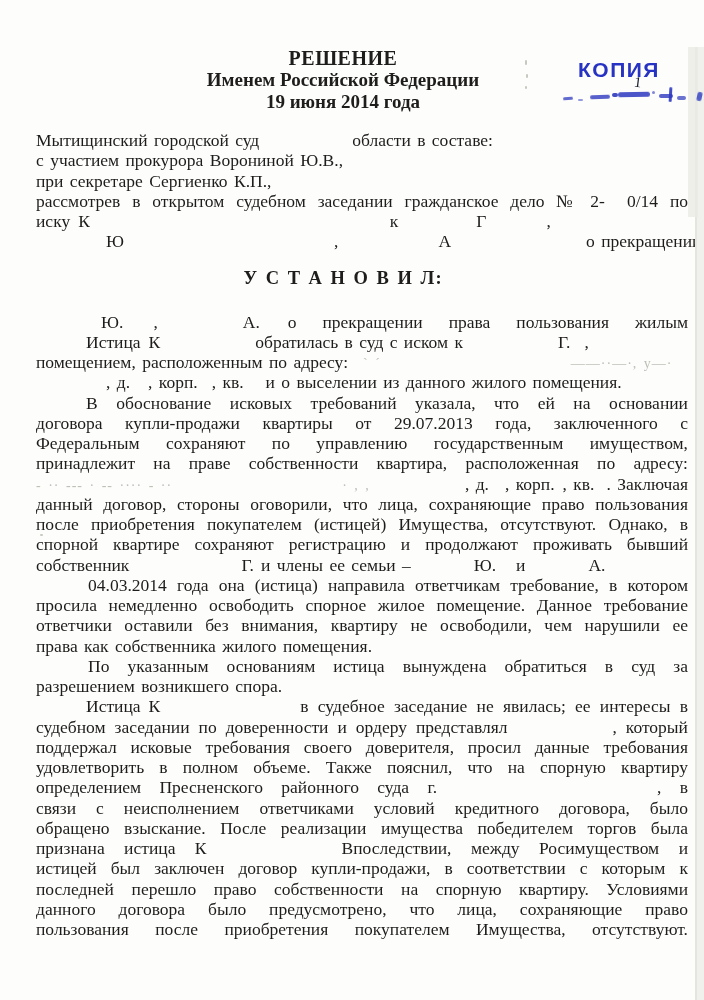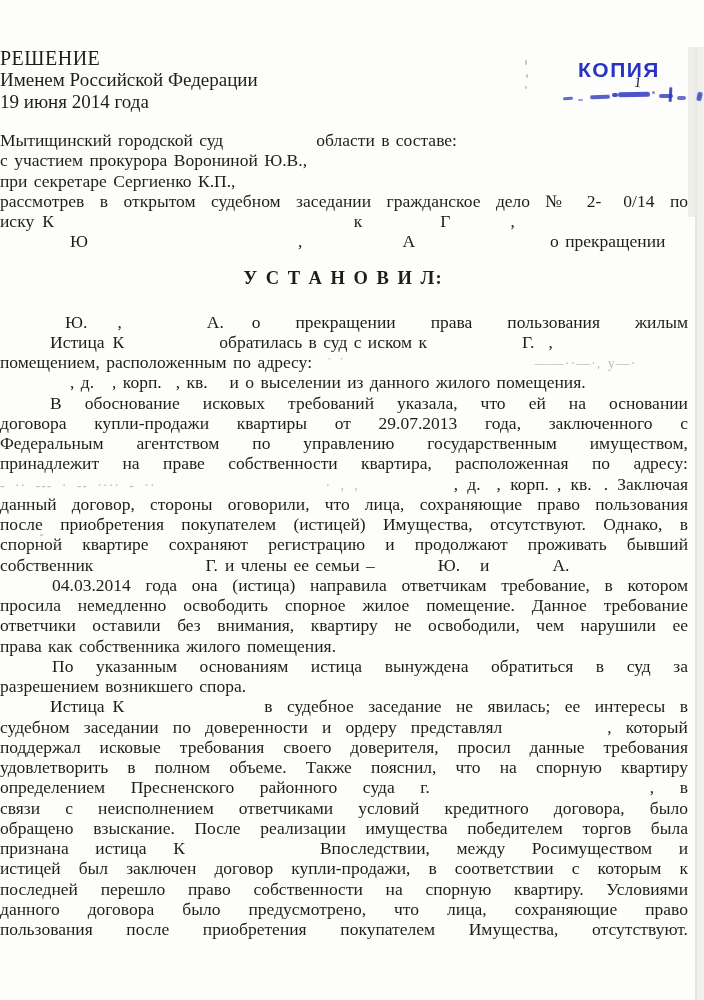--- a/index.html
+++ b/index.html
@@ -22,27 +22,27 @@
   }
   .page-num{
     position:absolute;left:634px;top:27px;
     font-size:15px;color:#17212f;transform:rotate(7deg);
   }
   .ink{position:absolute;background:#2e3ac0;border-radius:2px;filter:blur(0.4px);}
   .speck{position:absolute;background:#c8c8c3;border-radius:1px;}
 
   
   .titleblock{
-    width:686px;margin-top:47px;font-weight:normal;line-height:22px;
+    width:686px;margin-top:47px;text-align:center;font-weight:bold;line-height:22px;
   }
   .t1{font-size:20px;letter-spacing:.5px;}
   .t2,.t3{font-size:19px;}
 
   
-  .textcol{padding-right:16px;}
+  .textcol{padding-left:36px;padding-right:16px;}
   .intro{margin-top:17px;}
   .bodyblock{margin-top:23px;}
   .ln{
     font-size:17.5px;line-height:20.25px;height:20.25px;
     white-space:nowrap;word-spacing:2px;
     text-align:justify;text-align-last:justify;text-justify:inter-word;
   }
   .ln.flush{text-align:left;text-align-last:left;}
   .gap{display:inline-block;height:1px;}
   .redact{color:#bfbfb9;font-size:14px;letter-spacing:1px;filter:blur(0.5px);}
@@ -101,21 +101,21 @@
 
   <div class="ustanovil">У С Т А Н О В И Л:</div>
 
   <div class="textcol bodyblock">
       <div class="ln"><span class="gap" style="width: 65px;"></span>Ю.<span class="gap" style="width: 30px;"></span>,<span class="gap" style="width: 85px;"></span>А.<span class="gap" style="width: 28px;"></span>о прекращении права пользования жилым</div>
       <div class="ln flush"><span class="gap" style="width: 50px;"></span>Истица<span class="gap" style="width: 8px;"></span>К<span class="gap" style="width: 95px;"></span>обратилась в суд с иском к<span class="gap" style="width: 95px;"></span>Г.<span class="gap" style="width: 14px;"></span>,</div>
       <div class="ln flush">помещением, расположенным по адресу:<span class="gap" style="width: 15px;"></span><span class="redact">` ´</span><span class="gap" style="width: 190px;"></span><span class="redact">——··—·,  у—·</span></div>
       <div class="ln flush"><span class="gap" style="width: 70px;"></span>, д.<span class="gap" style="width: 18px;"></span>, корп.<span class="gap" style="width: 14px;"></span>, кв.<span class="gap" style="width: 22px;"></span>и о выселении из данного жилого помещения.</div>
       <div class="ln"><span class="gap" style="width: 50px;"></span>В обоснование исковых требований указала, что ей на основании</div>
       <div class="ln">договора купли-продажи квартиры от 29.07.2013 года, заключенного с</div>
-      <div class="ln">Федеральным агентством по управлению государственным имуществом,</div>
+      <div class="ln">Федеральным сохраняют по управлению государственным имуществом,</div>
       <div class="ln">принадлежит на праве собственности квартира, расположенная по адресу:</div>
       <div class="ln"><span class="redact">- ·· --- · -- ···· - ··</span><span class="gap" style="width: 170px;"></span><span class="redact">·  ,  ,</span><span class="gap" style="width: 95px;"></span>, д.<span class="gap" style="width: 16px;"></span>, корп.<span class="gap" style="width: 8px;"></span>, кв.<span class="gap" style="width: 12px;"></span>. Заключая</div>
       <div class="ln">данный договор, стороны оговорили, что лица, сохраняющие право пользования</div>
       <div class="ln">после приобретения покупателем (истицей) Имущества, отсутствуют. Однако, в</div>
       <div class="ln">спорной квартире сохраняют регистрацию и продолжают проживать бывший</div>
       <div class="ln flush">собственник<span class="gap" style="width: 112px;"></span>Г.<span class="gap" style="width: 7px;"></span>и члены ее семьи –<span class="gap" style="width: 63px;"></span>Ю.<span class="gap" style="width: 20px;"></span>и<span class="gap" style="width: 63px;"></span>А.</div>
       <div class="ln"><span class="gap" style="width: 52px;"></span>04.03.2014 года она (истица) направила ответчикам требование, в котором</div>
       <div class="ln">просила немедленно освободить спорное жилое помещение. Данное требование</div>
       <div class="ln">ответчики оставили без внимания, квартиру не освободили, чем нарушили ее</div>
       <div class="ln flush">права как собственника жилого помещения.</div>

